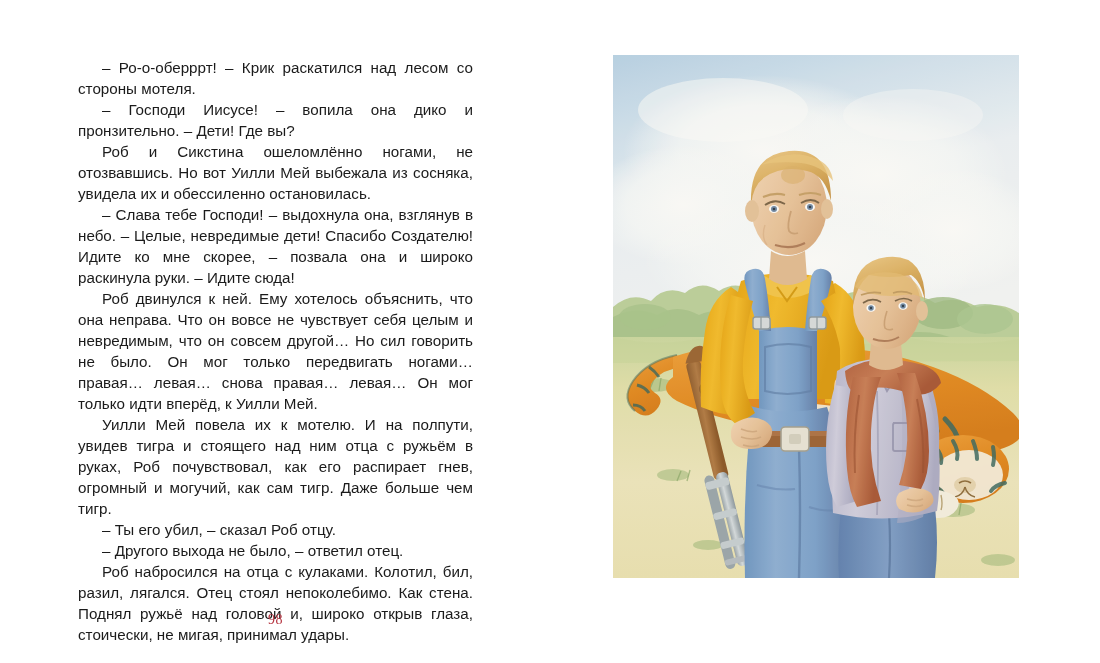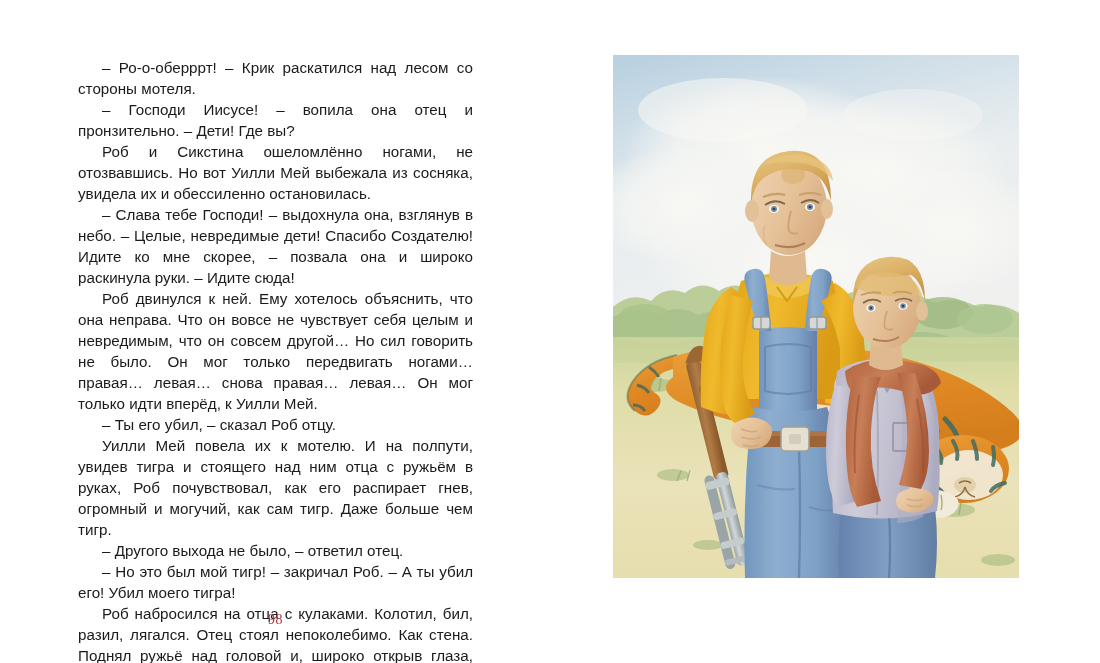--- a/index.html
+++ b/index.html
@@ -61,28 +61,27 @@
   }
   .illus-wrap svg { display: block; }
 </style>
 </head>
 <body>
 
 <div class="page">
 
   <div class="text-column">
     <p class="para">– Ро-о-оберррт! – Крик раскатился над лесом со стороны мотеля.</p>
-    <p class="para">– Господи Иисусе! – вопила она отец и пронзительно. – Дети! Где вы?</p>
+    <p class="para">– Господи Иисусе! – вопила она дико и пронзительно. – Дети! Где вы?</p>
     <p class="para">Роб и Сикстина ошеломлённо ногами, не отозвавшись. Но вот Уилли Мей выбежала из сосняка, увидела их и обессиленно остановилась.</p>
     <p class="para">– Слава тебе Господи! – выдохнула она, взглянув в небо. – Целые, невредимые дети! Спасибо Создателю! Идите ко мне скорее, – позвала она и широко раскинула руки. – Идите сюда!</p>
     <p class="para">Роб двинулся к ней. Ему хотелось объяснить, что она неправа. Что он вовсе не чувствует себя целым и невредимым, что он совсем другой… Но сил говорить не было. Он мог только передвигать ногами… правая… левая… снова правая… левая… Он мог только идти вперёд, к Уилли Мей.</p>
+    <p class="para">Уилли Мей повела их к мотелю. И на полпути, увидев тигра и стоящего над ним отца с ружьём в руках, Роб почувствовал, как его распирает гнев, огромный и могучий, как сам тигр. Даже больше чем тигр.</p>
     <p class="para">– Ты его убил, – сказал Роб отцу.</p>
-    <p class="para">Уилли Мей повела их к мотелю. И на полпути, увидев тигра и стоящего над ним отца с ружьём в руках, Роб почувствовал, как его распирает гнев, огромный и могучий, как сам тигр. Даже больше чем тигр.</p>
     <p class="para">– Другого выхода не было, – ответил отец.</p>
-    <p class="para">– Но это был мой тигр! – закричал Роб. – А ты убил его! Убил моего тигра!</p>
     <p class="para">Роб набросился на отца с кулаками. Колотил, бил, разил, лягался. Отец стоял непоколебимо. Как стена. Поднял ружьё над головой и, широко открыв глаза, стоически, не мигая, принимал удары.</p>
   </div>
 
   <div class="folio">98</div>
 
   <div class="illus-wrap">
     <svg width="406" height="523" viewBox="0 0 406 523" xmlns="http://www.w3.org/2000/svg">
       <defs>
         <linearGradient id="skyGrad" x1="0" y1="0" x2="0.35" y2="1">
           <stop offset="0%" stop-color="#b9d4ea"></stop>

